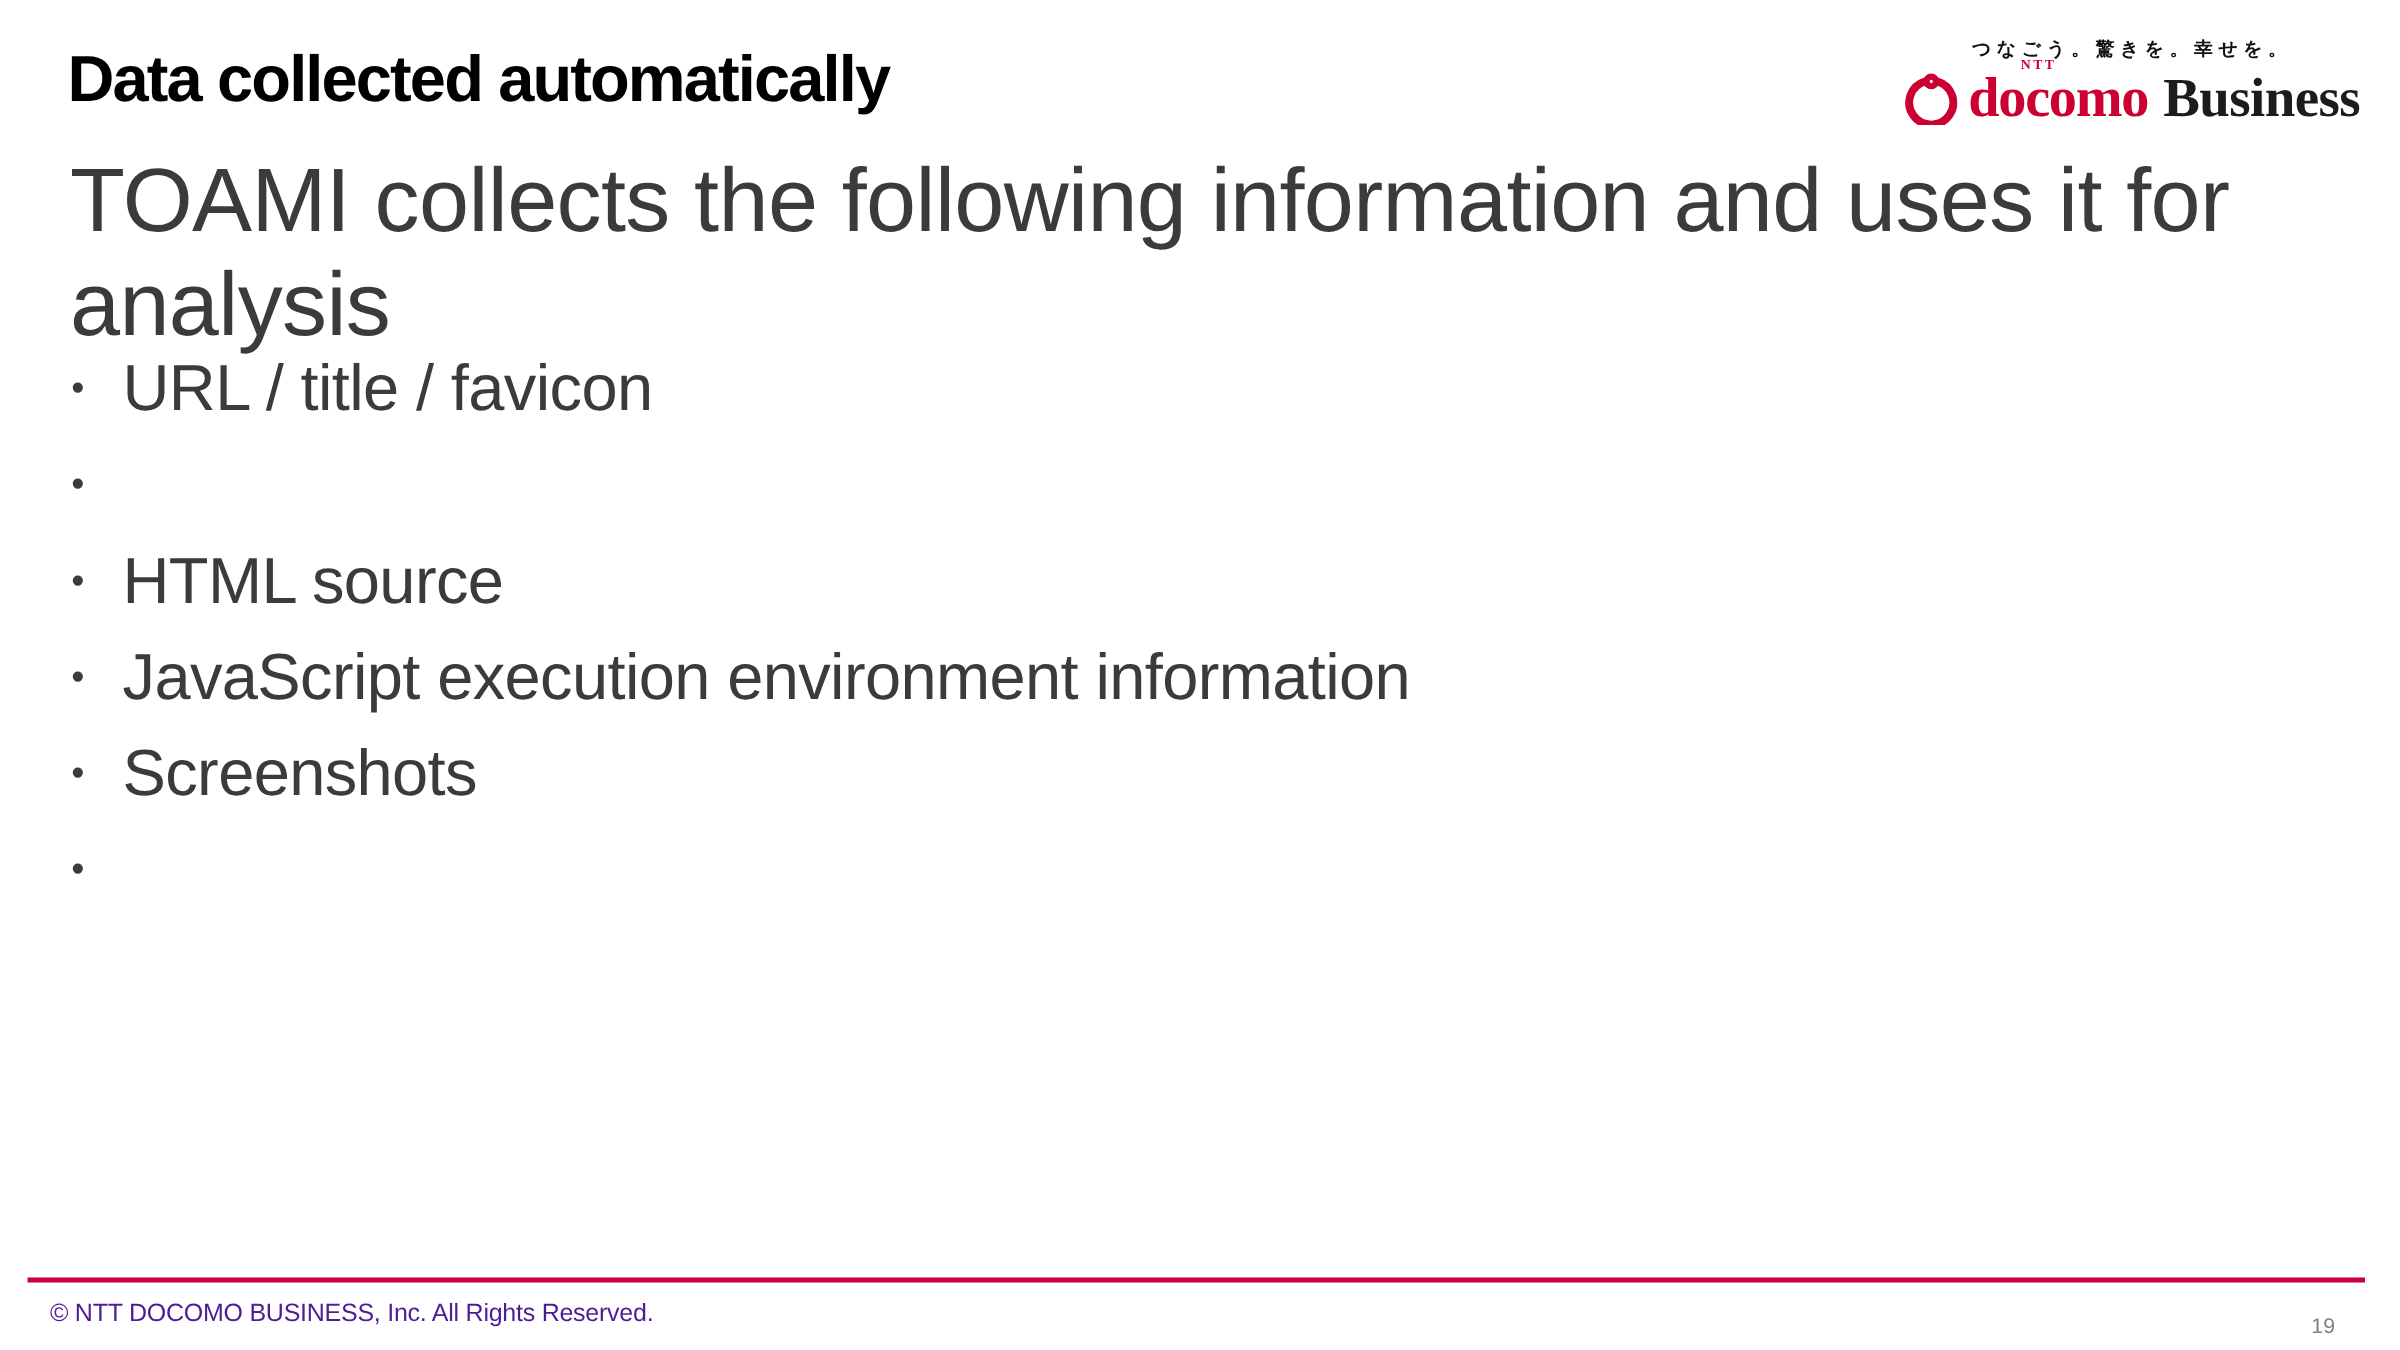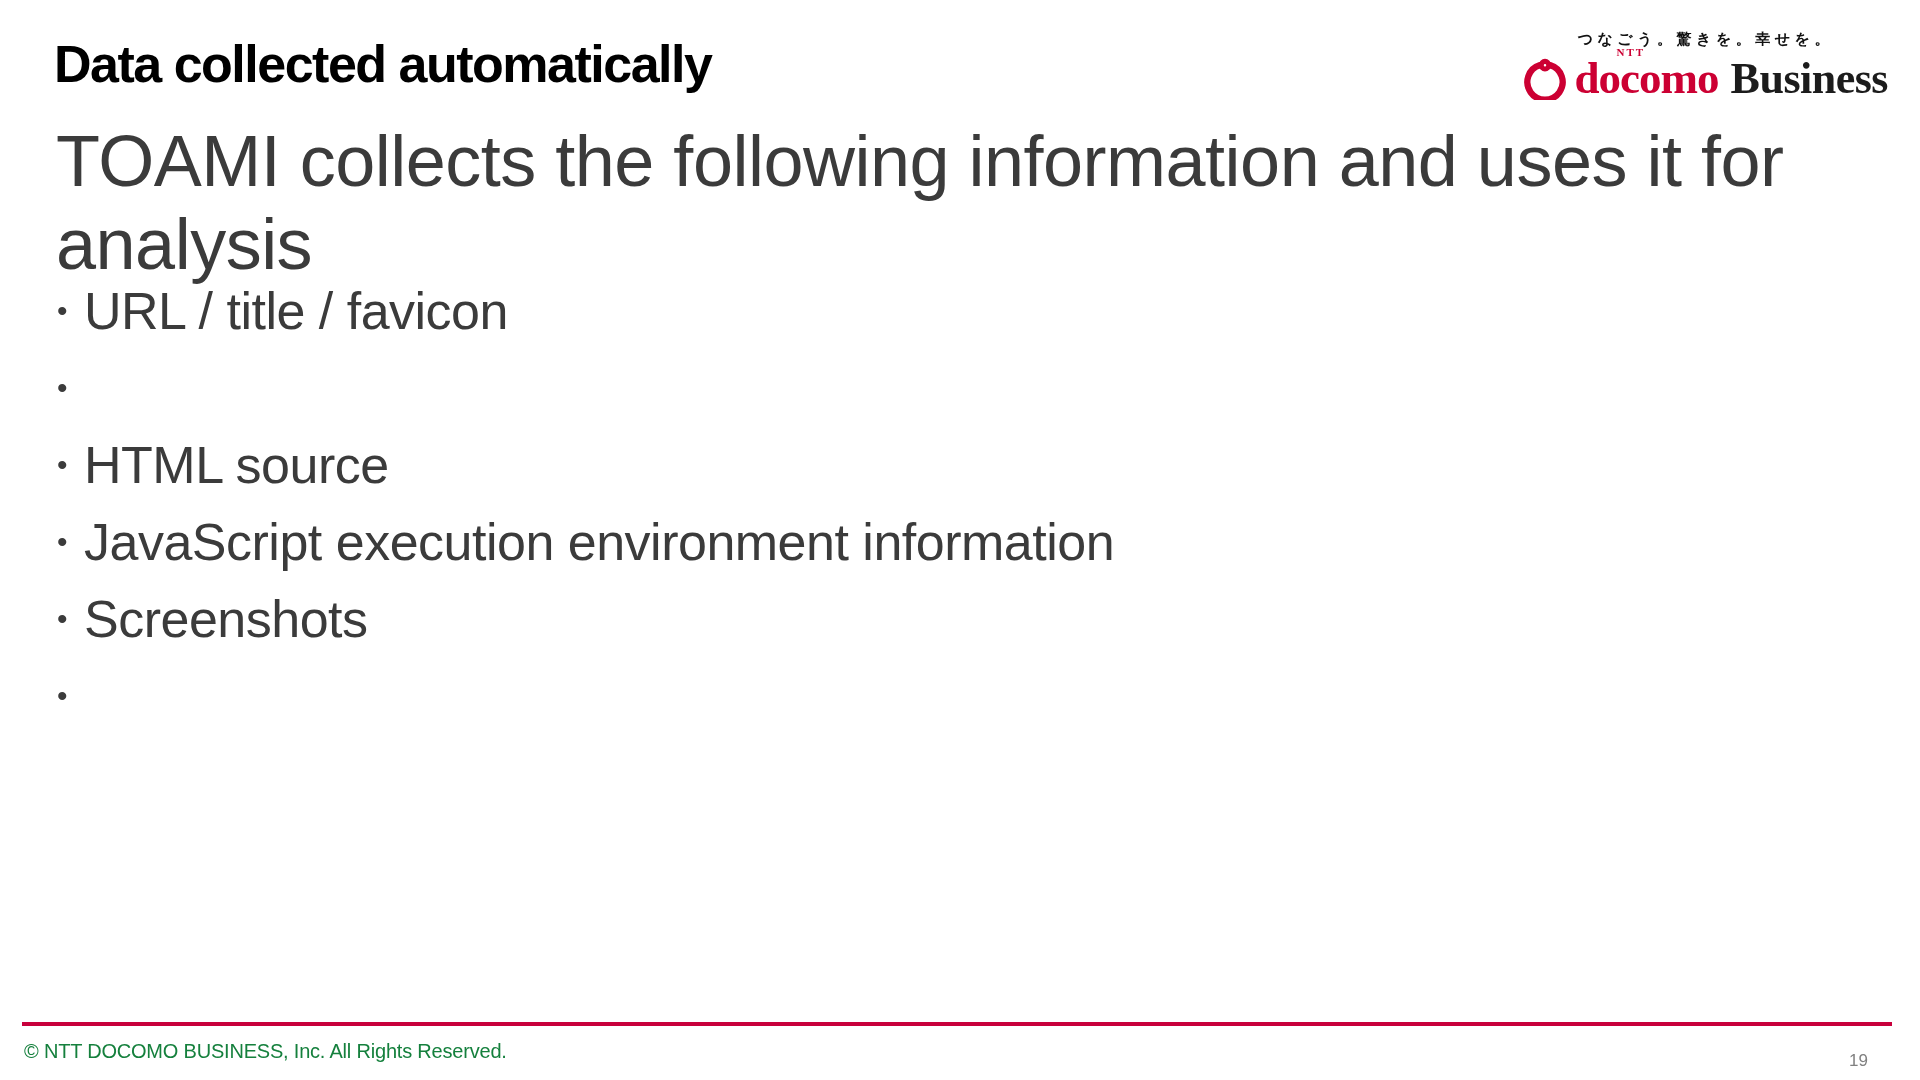--- a/index.html
+++ b/index.html
@@ -63,31 +63,31 @@
   .bullets li {
     display: flex; align-items: center;
     height: 77px;
     font-size: 52px; color: #3b3b3b; letter-spacing: -0.5px;
     white-space: nowrap;
   }
   .bullets .marker {
     flex: 0 0 44px; width: 44px; text-align: center;
     font-size: 30px; line-height: 1; color: #3b3b3b;
   }
-  .bullets .bullet-text { }
+  .bullets .bullet-text { margin-left: 14px; }
 
   
   .footer-rule {
     position: absolute; left: 22px; top: 1022px;
     width: 1870px; height: 4px;
     background: var(--rule-color, #C8003C);
   }
   .copyright {
-    position: absolute; left: 24px; top: 1040px;
-    font-size: 20px; color: #15803d; letter-spacing: -0.2px;
+    position: absolute; left: 40px; top: 1040px;
+    font-size: 20px; color: #4c1d95; letter-spacing: -0.2px;
   }
   .page-number {
     position: absolute; right: 52px; top: 1041px;
     font-size: 17px; color: #808080; margin-top: 10px;
   }
 </style>
 </head>
 <body>
 
 <div>

